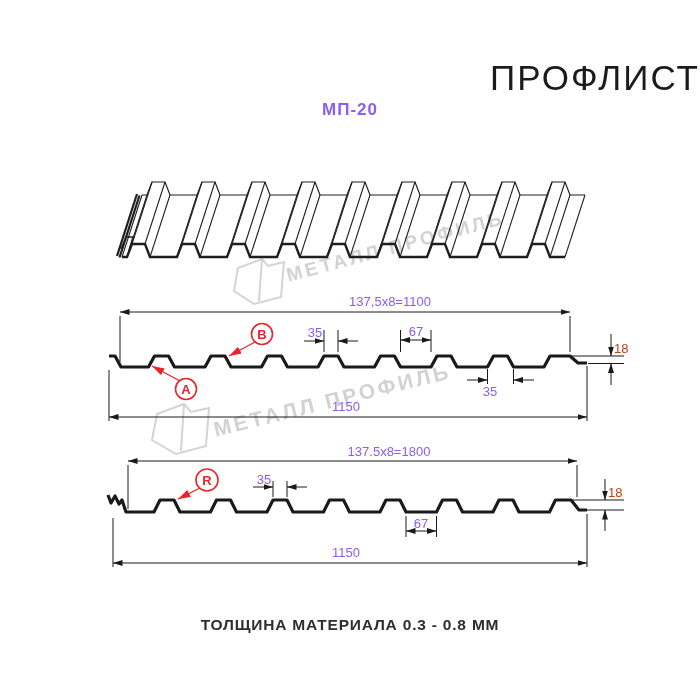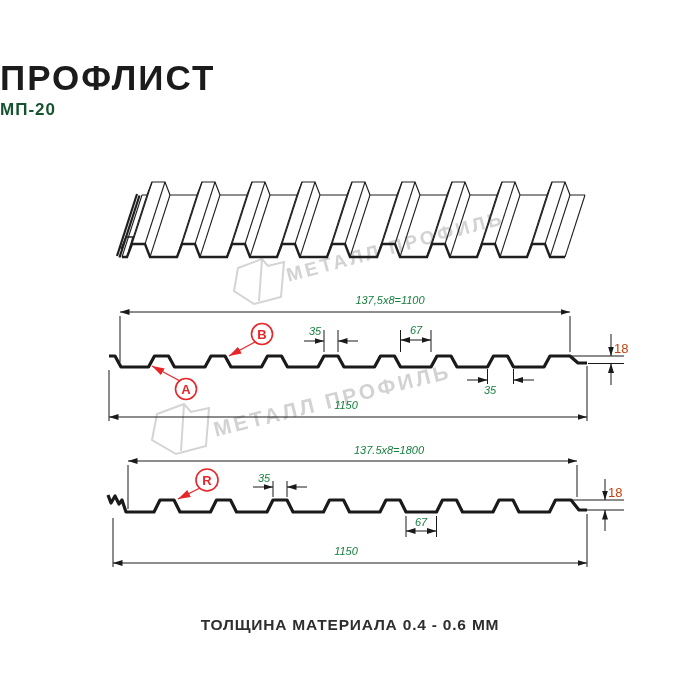--- a/index.html
+++ b/index.html
@@ -1,32 +1,32 @@
 <!DOCTYPE html>
 <html><head>
 <meta charset="utf-8">
 <style>
   html,body{margin:0;padding:0;background:#fff;}
   #canvas{position:relative;width:700px;height:700px;background:#fff;overflow:hidden;
           font-family:"Liberation Sans", sans-serif;}
   .abs{position:absolute;}
   .layer{position:absolute;left:0;top:0;width:700px;height:700px;}
   
-  .title{left:0;right:0;top:58px;text-align:left;font-size:35px;font-weight:bold;
+  .title{left:0;right:0;top:58px;text-align:right;font-size:35px;font-weight:normal;
          letter-spacing:2px;color:#1b1b1b;}
-  .subtitle{left:0;right:0;top:100px;font-size:17px;font-weight:600;
-         letter-spacing:1px;color:#14532d;}
+  .subtitle{left:0;right:0;top:100px;text-align:center;font-size:17px;font-weight:600;
+         letter-spacing:1px;color:#8b5cf6;}
   .footer-note{left:0;right:0;top:616px;text-align:center;font-size:15.5px;font-weight:600;
          letter-spacing:.8px;color:#2e2e2e;}
   
   .wm{color:#d2d2d2;font-weight:bold;white-space:nowrap;transform-origin:0 50%;}
   .wm1{left:287px;top:265px;font-size:19px;letter-spacing:3px;transform:rotate(-15deg);}
   .wm2{left:214px;top:418px;font-size:21px;letter-spacing:3px;transform:rotate(-14deg);}
   
-  .dim{font-size:11px;color:#15803d;white-space:nowrap;transform:translateX(-50%);font-style:italic;}
+  .dim{font-size:13px;color:#8b5cf6;white-space:nowrap;transform:translateX(-50%);}
   .dim-l{font-size:13px;color:#c2410c;white-space:nowrap;}
   
   .balloon{width:22px;text-align:center;font-size:13px;font-weight:bold;color:#e7262a;
            transform:translate(-50%,-50%);}
 </style>
 </head>
 <body>
 
 <div id="canvas">
 
@@ -184,14 +184,14 @@
   <div class="abs balloon" style="left:186px;top:389px;">A</div>
   <div class="abs balloon" style="left:262px;top:334px;">B</div>
 
   <div class="abs dim" style="left:389px;top:444px;">137.5x8=1800</div>
   <div class="abs dim" style="left:346px;top:545px;">1150</div>
   <div class="abs dim" style="left:264px;top:472px;">35</div>
   <div class="abs dim" style="left:421px;top:516px;">67</div>
   <div class="abs dim-l" style="left:608px;top:485px;">18</div>
   <div class="abs balloon" style="left:207px;top:480px;">R</div>
 
-  <div class="abs footer-note">ТОЛЩИНА МАТЕРИАЛА 0.4 - 0.6 ММ</div>
+  <div class="abs footer-note">ТОЛЩИНА МАТЕРИАЛА 0.3 - 0.8 ММ</div>
 </div>
 
 </body></html>

